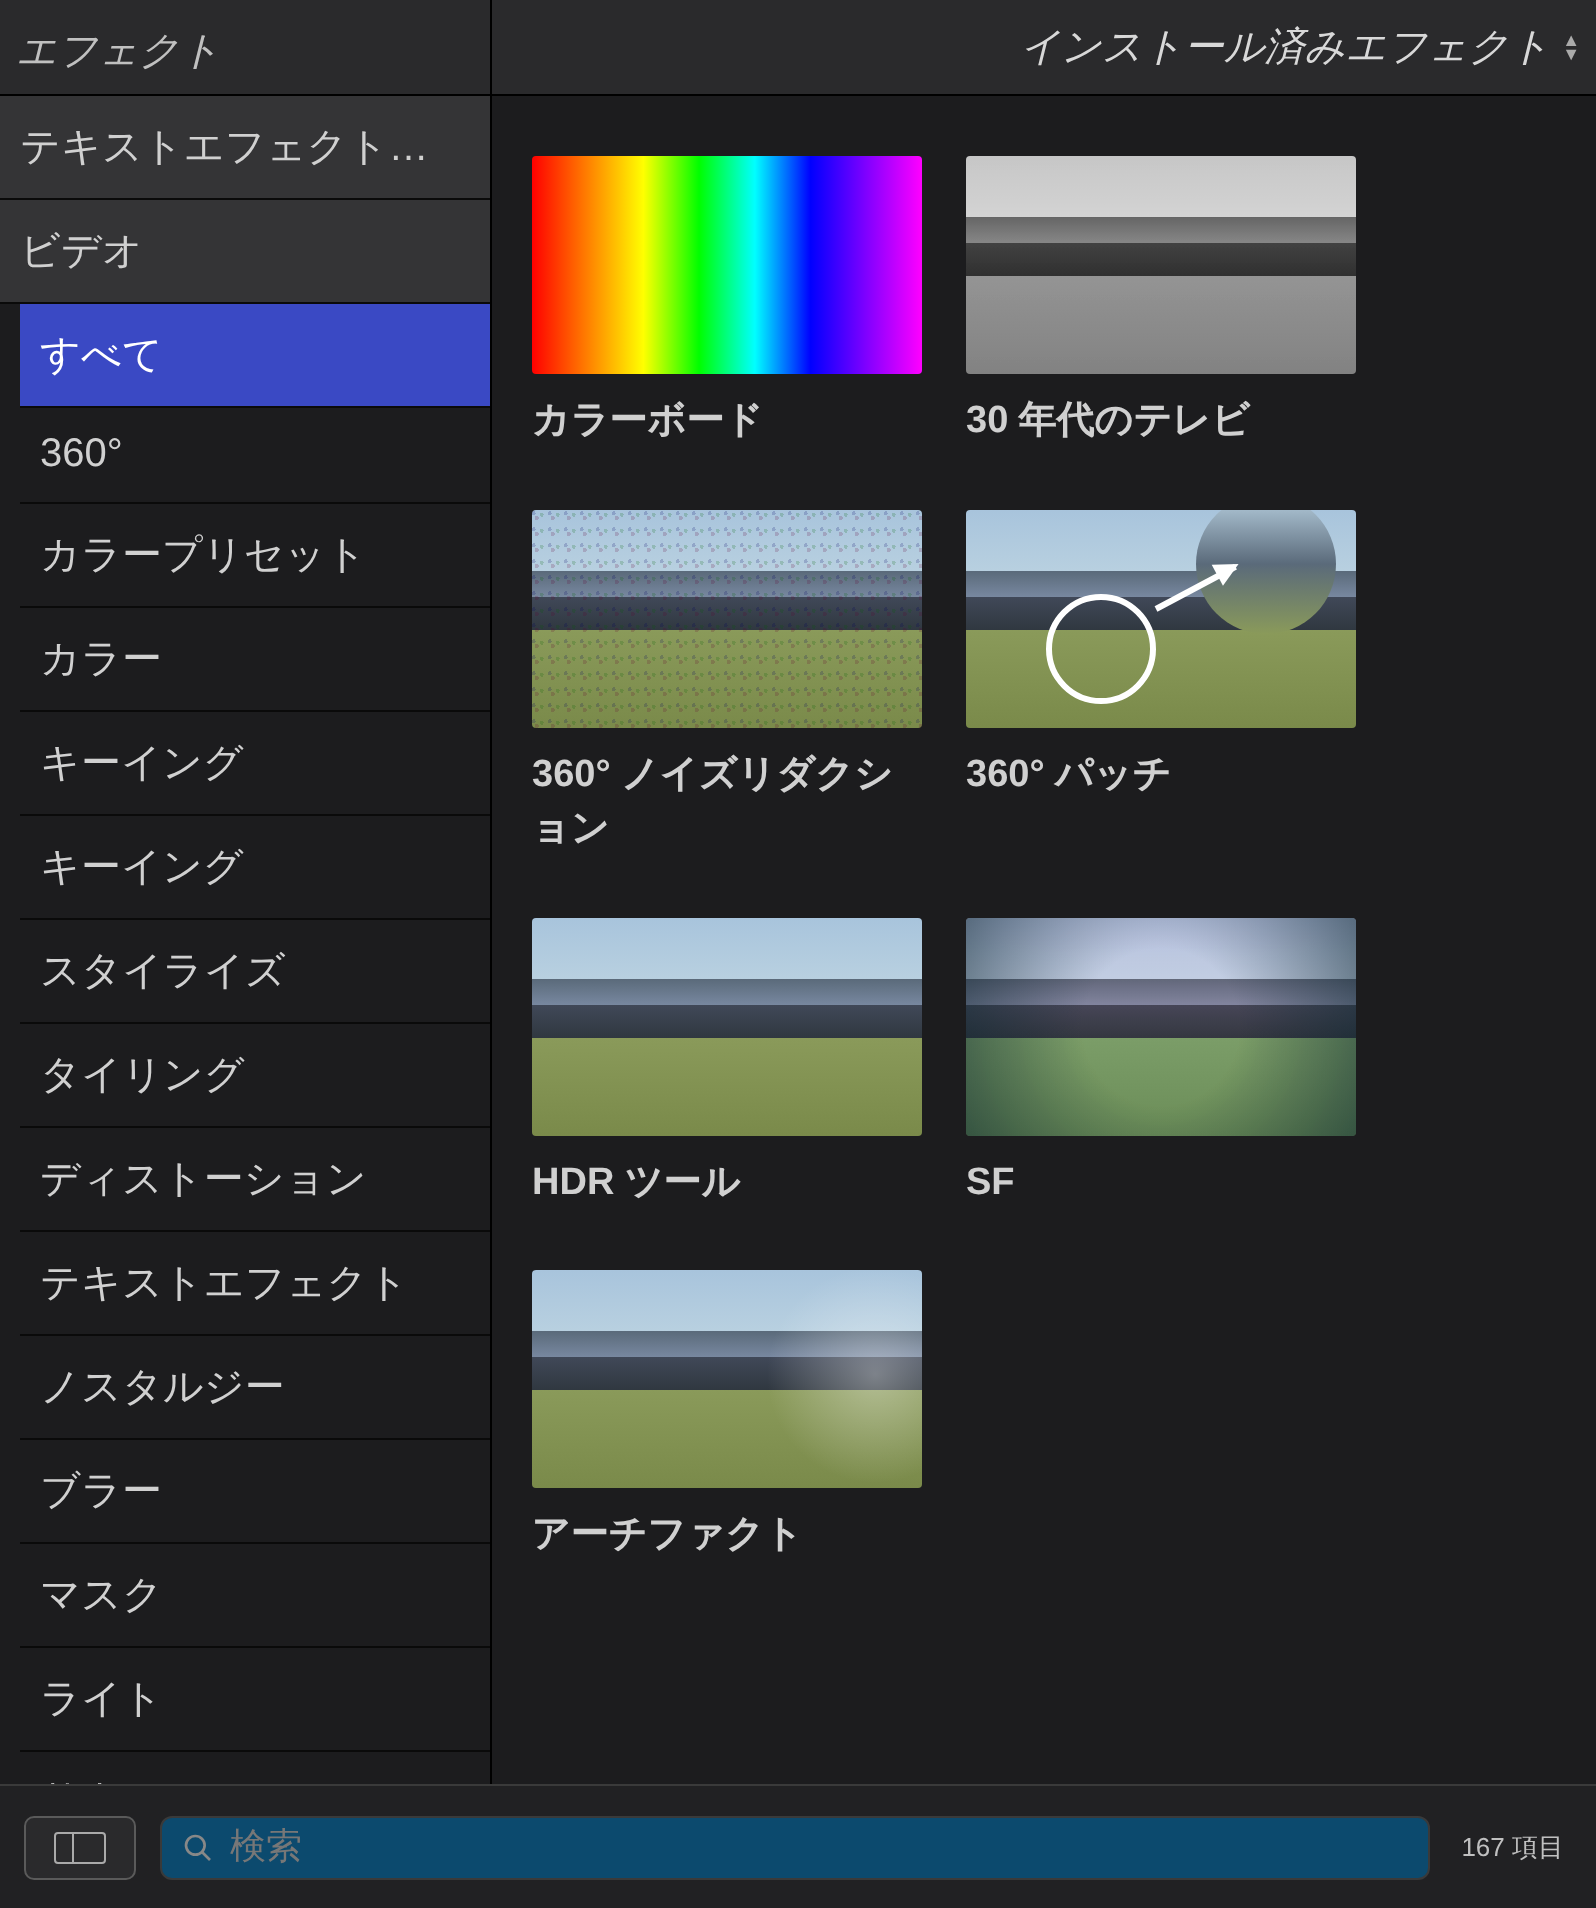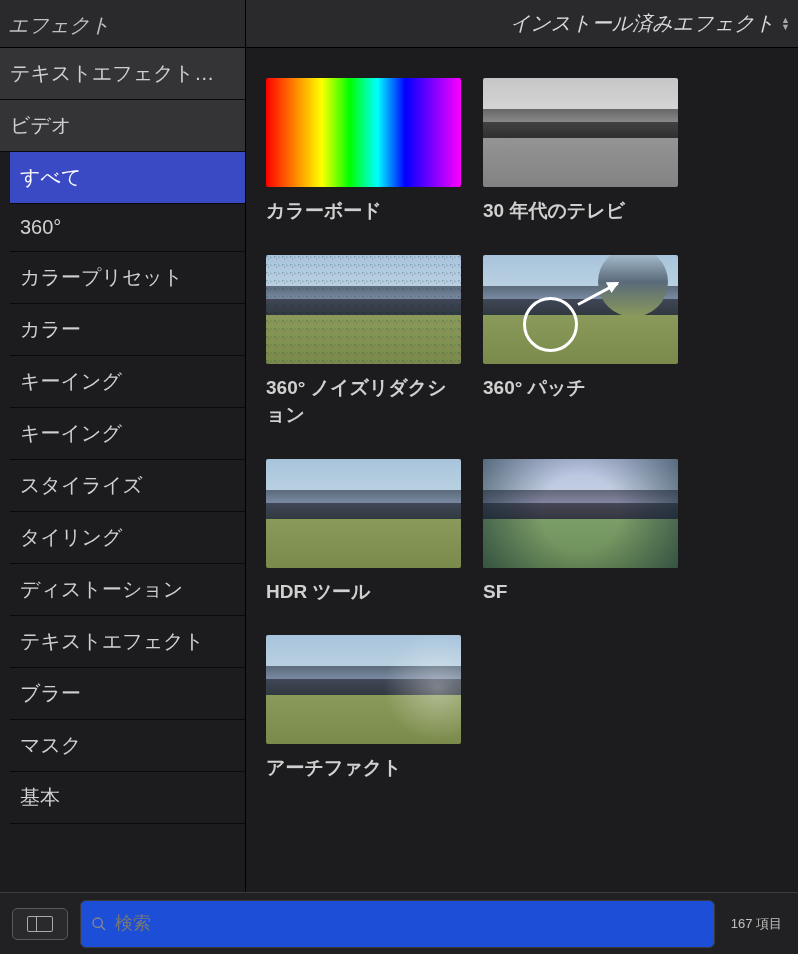--- a/index.html
+++ b/index.html
@@ -195,22 +195,22 @@
       border: 1.5px solid #aaa;
       border-radius: 2px;
       position: relative;
     }
     .toggle-icon::before {
       content:'';position:absolute;left:0;top:0;bottom:0;width:8px;
       border-right:1.5px solid #aaa;
     }
     .search-wrap {
       flex: 1;
-      height: 48px;
-      background: #1d4ed8;
+      height: 32px;
+      background: #0c4a6e;
       border: 1px solid #3a3a3a;
       border-radius: 6px;
       display: flex;
       align-items: center;
       padding: 0 10px;
       gap: 8px;
     }
     .search-icon-svg { width: 16px; height: 16px; stroke: #888; fill: none; stroke-width: 2; }
     .search-input {
       flex: 1;
@@ -250,22 +250,24 @@
     <div class="sidebar-item selected indent">すべて</div>
     <div class="sidebar-item indent">360°</div>
     <div class="sidebar-item indent">カラープリセット</div>
     <div class="sidebar-item indent">カラー</div>
     <div class="sidebar-item indent">キーイング</div>
     <div class="sidebar-item indent">キーイング</div>
     <div class="sidebar-item indent">スタイライズ</div>
     <div class="sidebar-item indent">タイリング</div>
     <div class="sidebar-item indent">ディストーション</div>
     <div class="sidebar-item indent">テキストエフェクト</div>
+    <div class="sidebar-item indent">ノスタルジー</div>
     <div class="sidebar-item indent">ブラー</div>
     <div class="sidebar-item indent">マスク</div>
+    <div class="sidebar-item indent">ライト</div>
     <div class="sidebar-item indent">基本</div>
 
   </div>
 
   <div class="content">
     <div class="effect-item">
       <div class="thumb thumb-colorboard"></div>
       <div class="effect-label">カラーボード</div>
     </div>
     <div class="effect-item">

